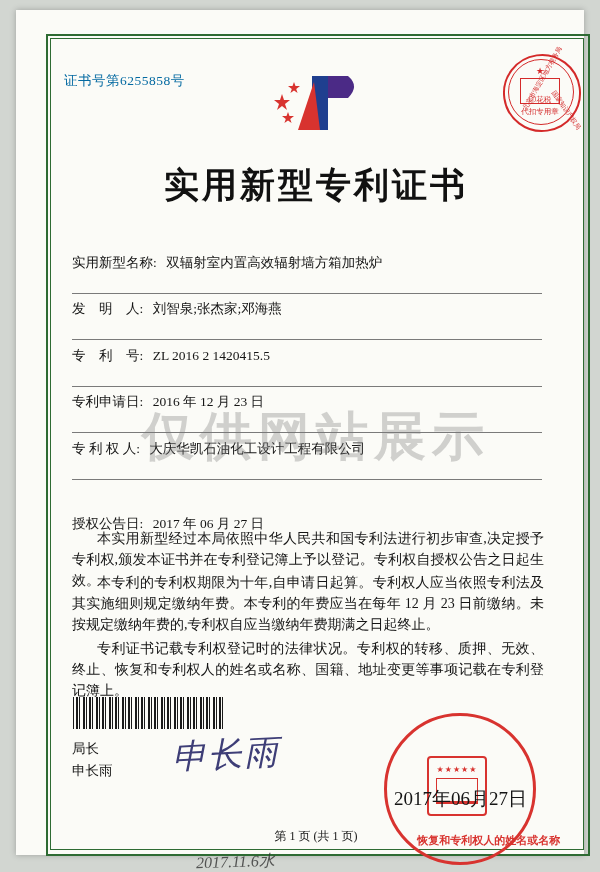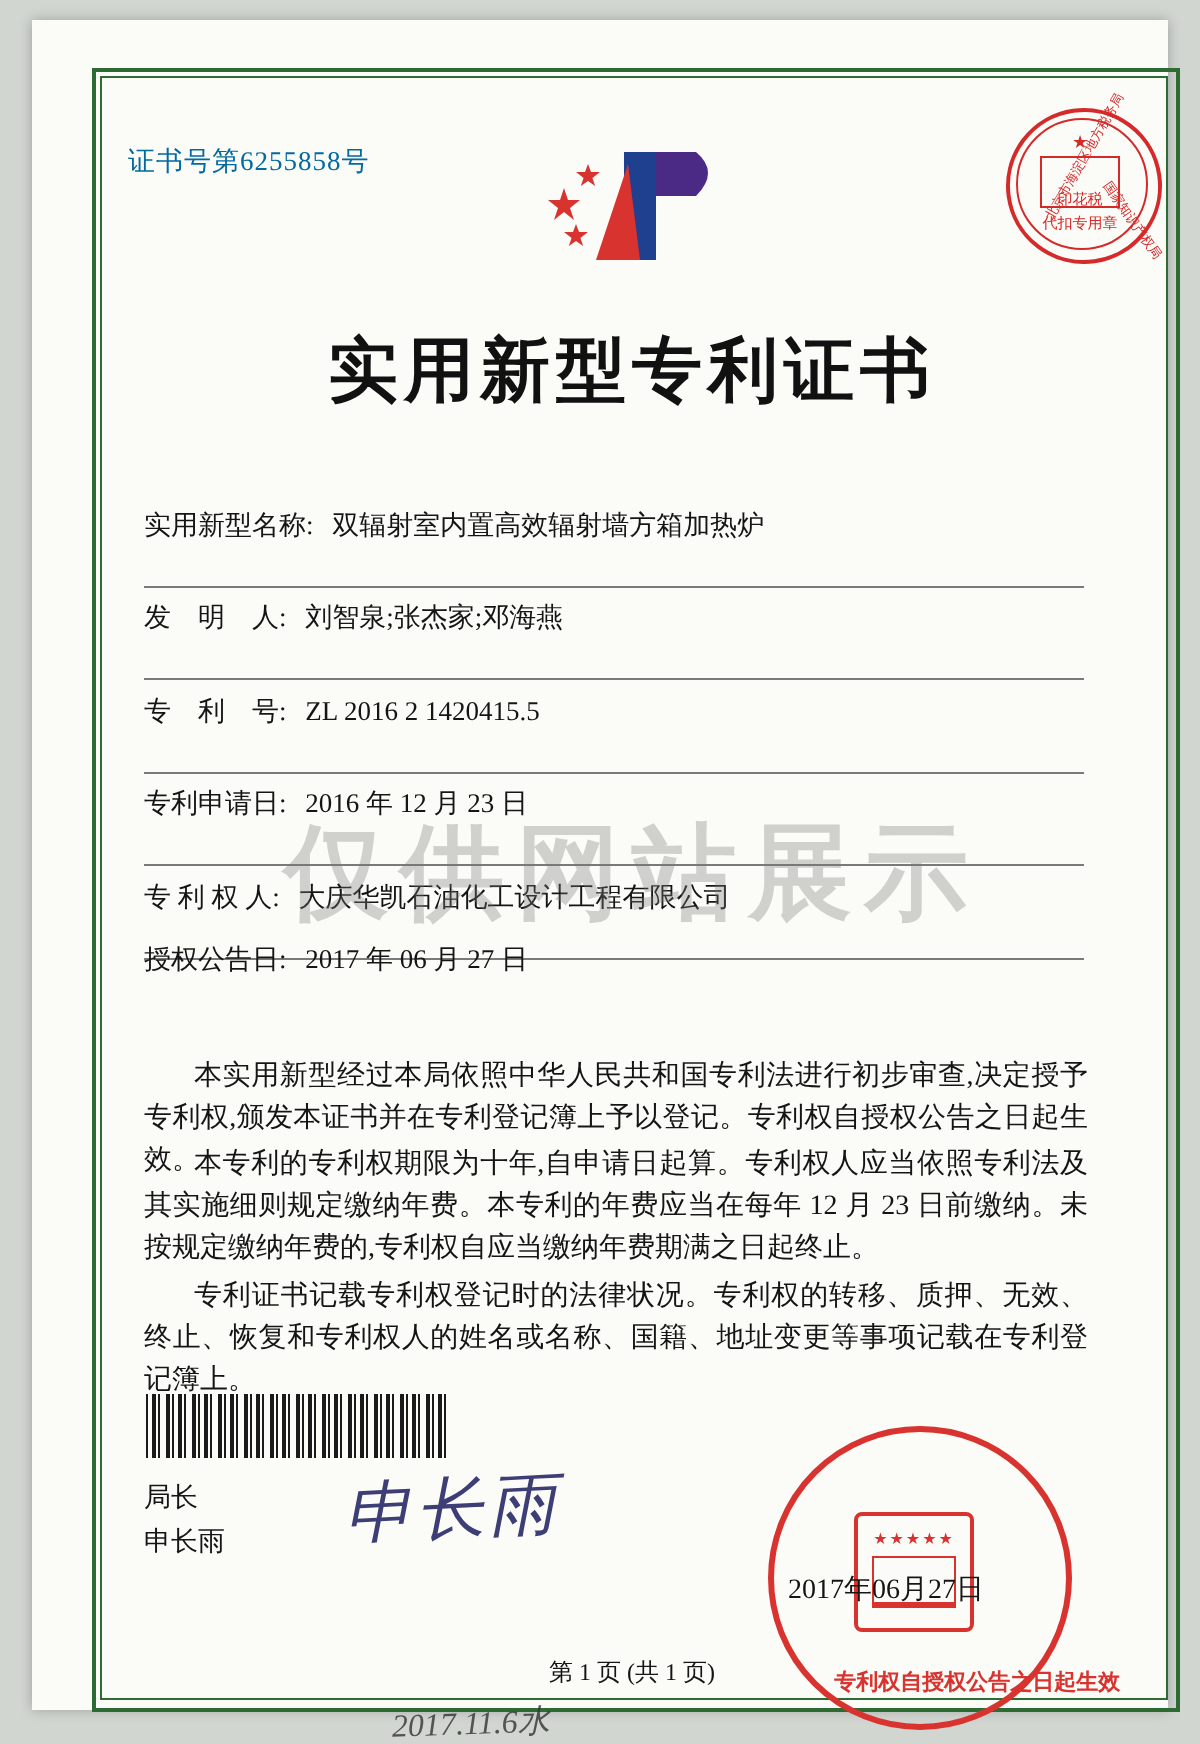--- a/index.html
+++ b/index.html
@@ -155,21 +155,21 @@
   }
   .field .val {
     display: inline-block;
     margin-left: 6px;
   }
   .f1 { top: 243px; }
   .f2 { top: 289px; }
   .f3 { top: 336px; }
   .f4 { top: 382px; }
   .f5 { top: 429px; }
-  .f6 { top: 460px; border-bottom: none; }
+  .f6 { top: 504px; border-bottom: none; }
 
   
   .para {
     position: absolute;
     left: 56px;
     width: 472px;
     font-size: 14px;
     line-height: 21px;
     color: #151515;
     text-align: justify;
@@ -272,21 +272,21 @@
     top: 50%;
     transform-origin: 0 0;
     white-space: nowrap;
   }
 
   
   .issue-date {
     position: absolute;
     left: 378px;
     top: 776px;
-    font-size: 14px;
+    font-size: 19px;
     color: #151515;
   }
 
   
   .footer {
     position: absolute;
     left: 0;
     top: 818px;
     width: 600px;
     text-align: center;
@@ -393,21 +393,21 @@
 
     <div class="director">
       <div>局长</div>
       <div>申长雨</div>
     </div>
     <div class="signature">申长雨</div>
 
     <div class="seal-big">
       <div class="outer"></div>
       <div class="circ">
-        <span style="transform:rotate(-140deg) translate(0,-62px) rotate(140deg);">专利权自授权公告之日起生效</span>
+        <span style="transform:rotate(-140deg) translate(0,-62px) rotate(140deg);">恢复和专利权人的姓名或名称</span>
       </div>
       <div class="emblem">
         <div class="star-row">★★★★★</div>
         <div class="gate"></div>
       </div>
     </div>
 
     <div class="issue-date">2017年06月27日</div>
 
     <div class="footer">第 1 页 (共 1 页)</div>

